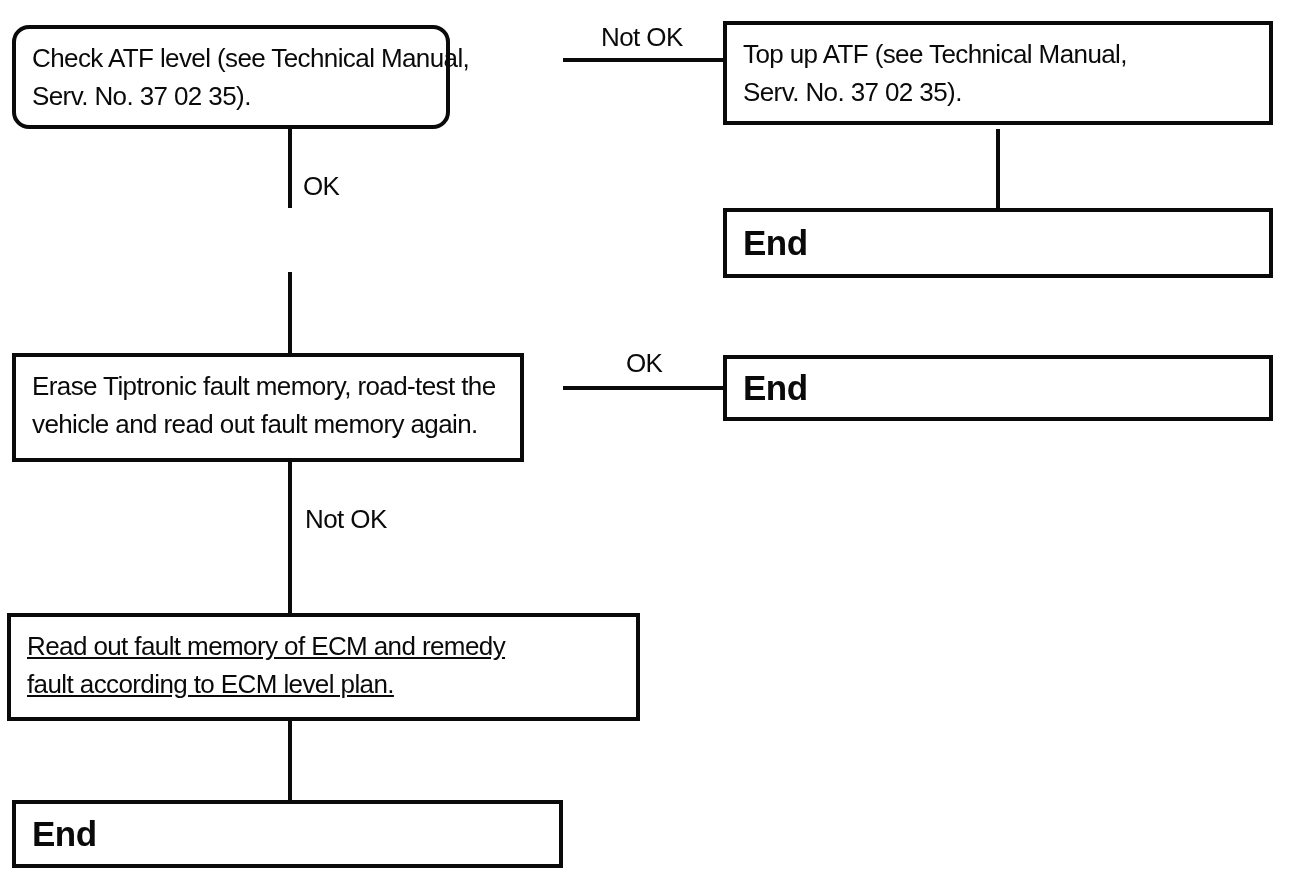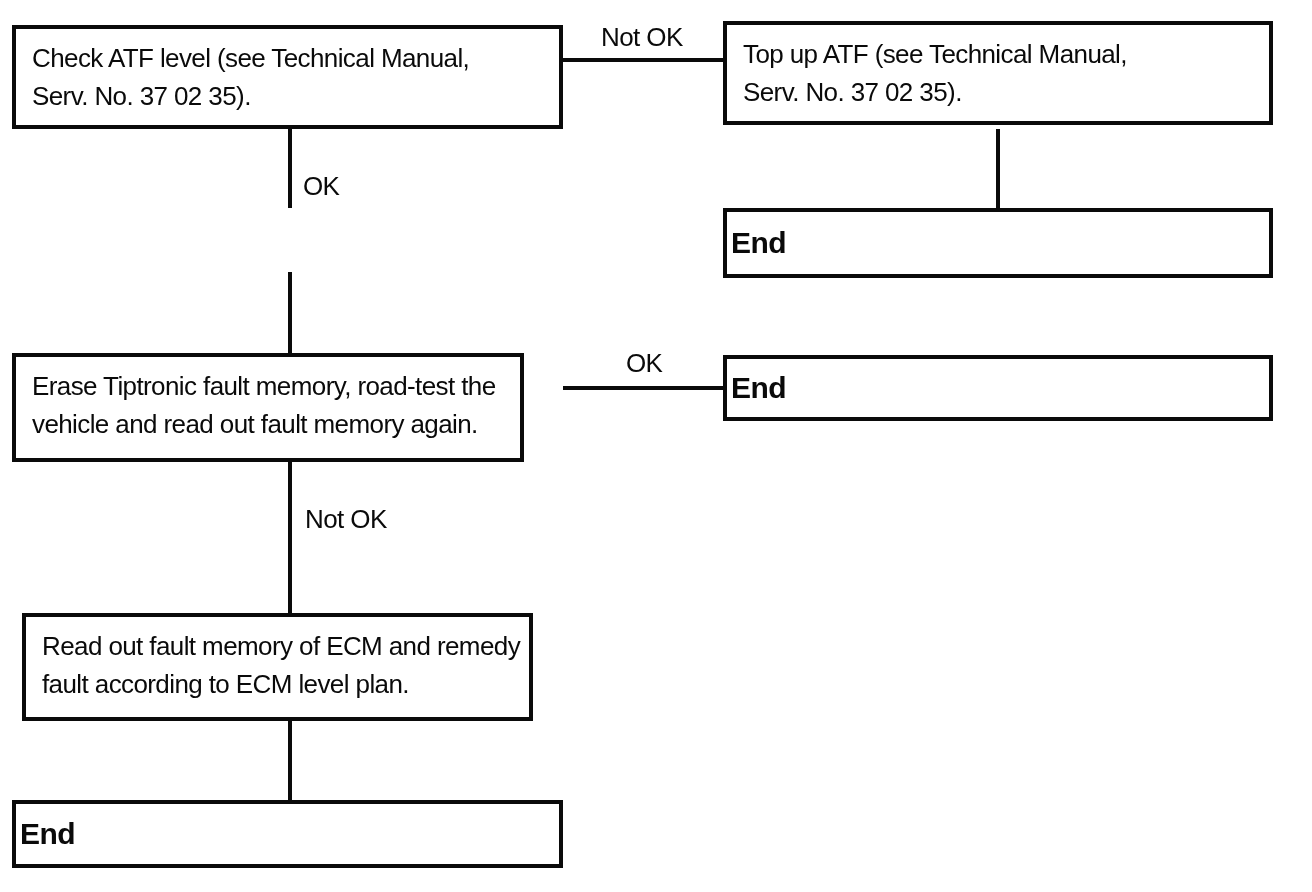--- a/index.html
+++ b/index.html
@@ -27,43 +27,43 @@
     font-size: 26px;
     line-height: 38px;
     letter-spacing: -0.6px;
     white-space: nowrap;
   }
   .box.end-box {
     display: flex;
     align-items: center;
   }
   .box.end-box .end-label {
-    padding-left: 4px;
-    font-size: 30px;
+    padding-left: 16px;
+    font-size: 35px;
     font-weight: bold;
     letter-spacing: -0.5px;
   }
   .line {
     position: absolute;
     background: #0a0a0a;
   }
   .edge-label {
     position: absolute;
     font-size: 26px;
     letter-spacing: -0.6px;
     white-space: nowrap;
     text-align: right;
   }
 </style>
 </head>
 <body>
 
 <div class="flowchart">
 
-  <div class="box" style="left:12px; top:25px; width:551px; height:104px;">
+  <div class="box" style="left:12px; top:25px; width:438px; height:104px;border-radius:17px;">
     <div class="text">
       <div>Check ATF level (see Technical Manual,</div>
       <div>Serv. No. 37 02 35).</div>
     </div>
   </div>
 
   <div class="box" style="left:723px; top:21px; width:550px; height:104px;">
     <div class="text">
       <div>Top up ATF (see Technical Manual,</div>
       <div>Serv. No. 37 02 35).</div>
@@ -78,21 +78,21 @@
     <div class="text">
       <div>Erase Tiptronic fault memory, road-test the</div>
       <div>vehicle and read out fault memory again.</div>
     </div>
   </div>
 
   <div class="box end-box" style="left:723px; top:355px; width:550px; height:66px;">
     <div class="end-label">End</div>
   </div>
 
-  <div class="box" style="left:22px; top:613px; width:511px; height:108px;">
+  <div class="box" style="left:7px; top:613px; width:633px; height:108px;text-decoration:underline;">
     <div class="text">
       <div>Read out fault memory of ECM and remedy</div>
       <div>fault according to ECM level plan.</div>
     </div>
   </div>
 
   <div class="box end-box" style="left:12px; top:800px; width:551px; height:68px;">
     <div class="end-label">End</div>
   </div>
 

